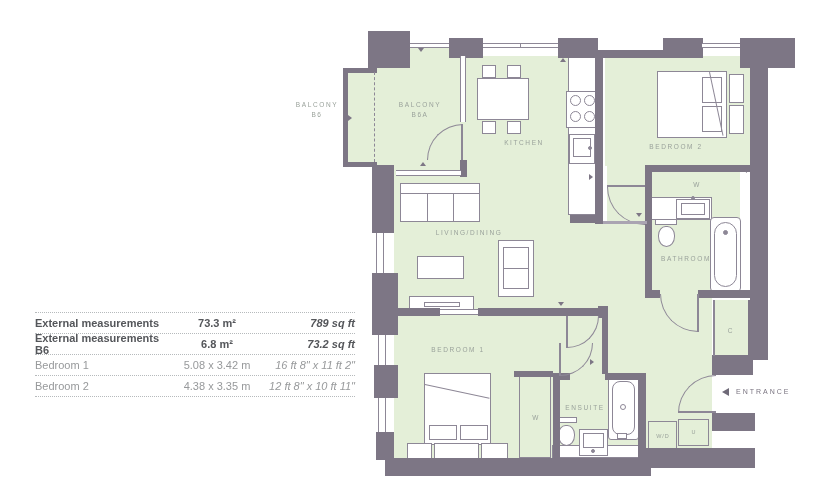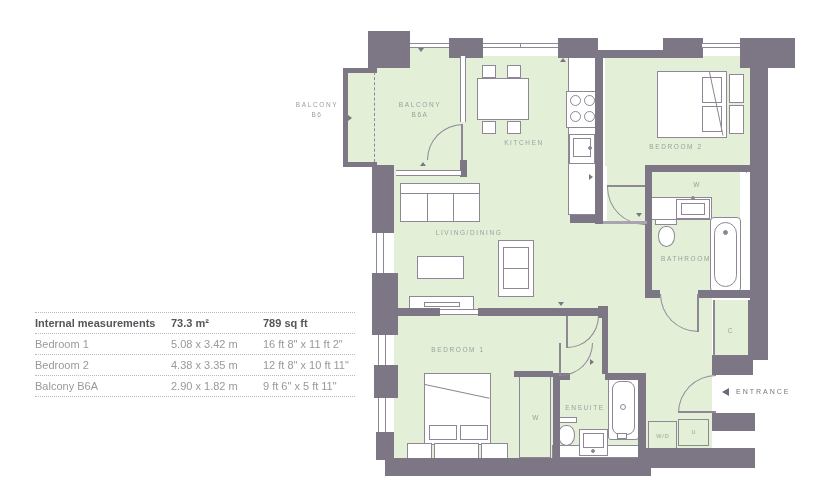--- a/index.html
+++ b/index.html
@@ -27,22 +27,22 @@
   .tri.right{border-top:3px solid transparent;border-bottom:3px solid transparent;border-left:4px solid #7d7685;}
   .tri.left{border-top:3px solid transparent;border-bottom:3px solid transparent;border-right:4px solid #7d7685;}
   .entr-tri{position:absolute;width:0;height:0;border-top:4px solid transparent;border-bottom:4px solid transparent;border-right:7px solid #6f6a78;}
   .lbl-ent{position:absolute;font-size:7px;letter-spacing:2px;color:#7a7480;white-space:nowrap;}
   
   .mtable{position:absolute;left:35px;top:312px;width:320px;border-top:1px dotted #b6babc;}
   .mrow{display:flex;height:20px;align-items:center;border-bottom:1px dotted #b6babc;
         font-size:11px;color:#97999b;}
   .mrow.bold{font-weight:bold;color:#54565a;}
   .c1{flex:1;text-align:left;}
-  .c2{width:92px;text-align:left;}
-  .c3{width:92px;text-align:left;}
+  .c2{width:92px;text-align:center;}
+  .c3{width:92px;text-align:right;font-style:italic;}
 </style>
 </head>
 <body>
 
 <div id="stage">
 
   <div class="g" style="left:375px;top:47px;width:88px;height:130px;"></div>
   <div class="g" style="left:463px;top:56px;width:140px;height:260px;"></div>
   <div class="g" style="left:394px;top:177px;width:70px;height:139px;"></div>
   <div class="g" style="left:605px;top:56px;width:147px;height:110px;"></div>
@@ -213,34 +213,34 @@
   <div class="lbl" style="left:458px;top:346px;">BEDROOM 1</div>
   <div class="lbl" style="left:536px;top:414px;">W</div>
   <div class="lbl" style="left:585px;top:404px;">ENSUITE</div>
   <div class="lbl sm" style="left:663px;top:433px;">W/D</div>
   <div class="lbl sm" style="left:694px;top:429px;">U</div>
   <div class="entr-tri" style="left:722px;top:388px;"></div>
   <div class="lbl-ent" style="left:736px;top:388px;">ENTRANCE</div>
 
   <div class="mtable">
     <div class="mrow bold">
-      <span class="c1">Internal measurements</span>
+      <span class="c1">External measurements</span>
       <span class="c2">73.3 m²</span>
       <span class="c3">789 sq ft</span>
+    </div>
+    <div class="mrow bold">
+      <span class="c1">External measurements B6</span>
+      <span class="c2">6.8 m²</span>
+      <span class="c3">73.2 sq ft</span>
     </div>
     <div class="mrow">
       <span class="c1">Bedroom 1</span>
       <span class="c2">5.08 x 3.42 m</span>
       <span class="c3">16 ft 8" x 11 ft 2"</span>
     </div>
     <div class="mrow">
       <span class="c1">Bedroom 2</span>
       <span class="c2">4.38 x 3.35 m</span>
       <span class="c3">12 ft 8" x 10 ft 11"</span>
     </div>
-    <div class="mrow">
-      <span class="c1">Balcony B6A</span>
-      <span class="c2">2.90 x 1.82 m</span>
-      <span class="c3">9 ft 6" x 5 ft 11"</span>
-    </div>
   </div>
 
 </div>
 
 </body></html>

